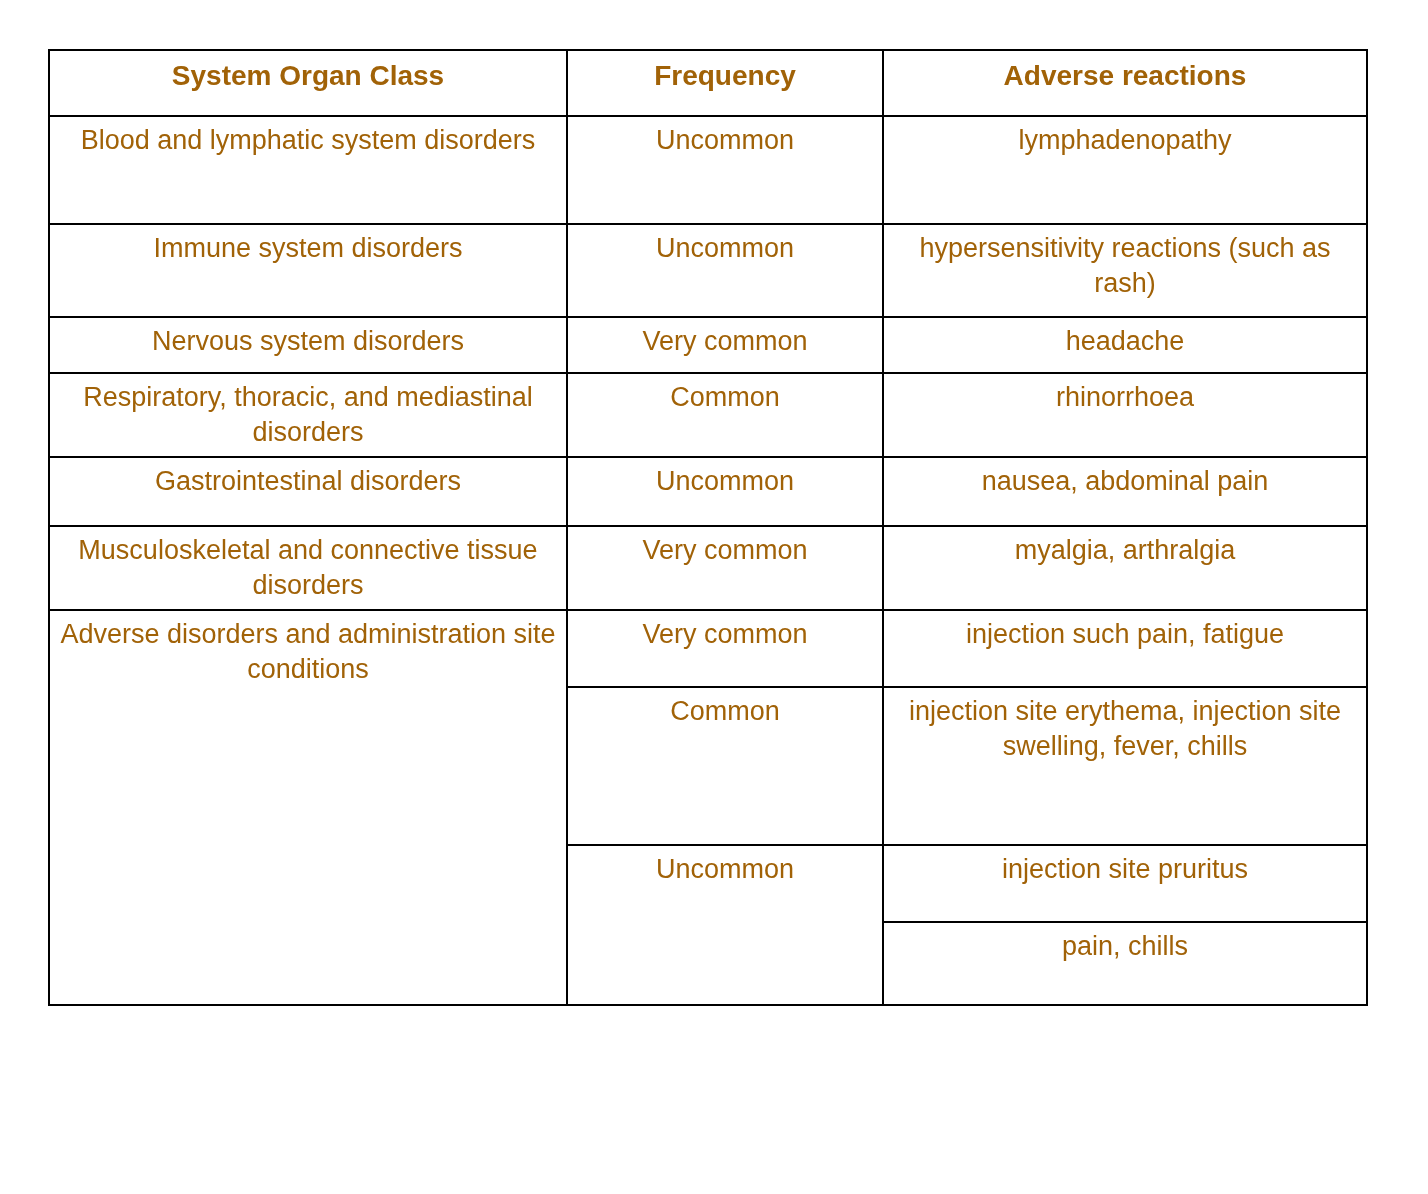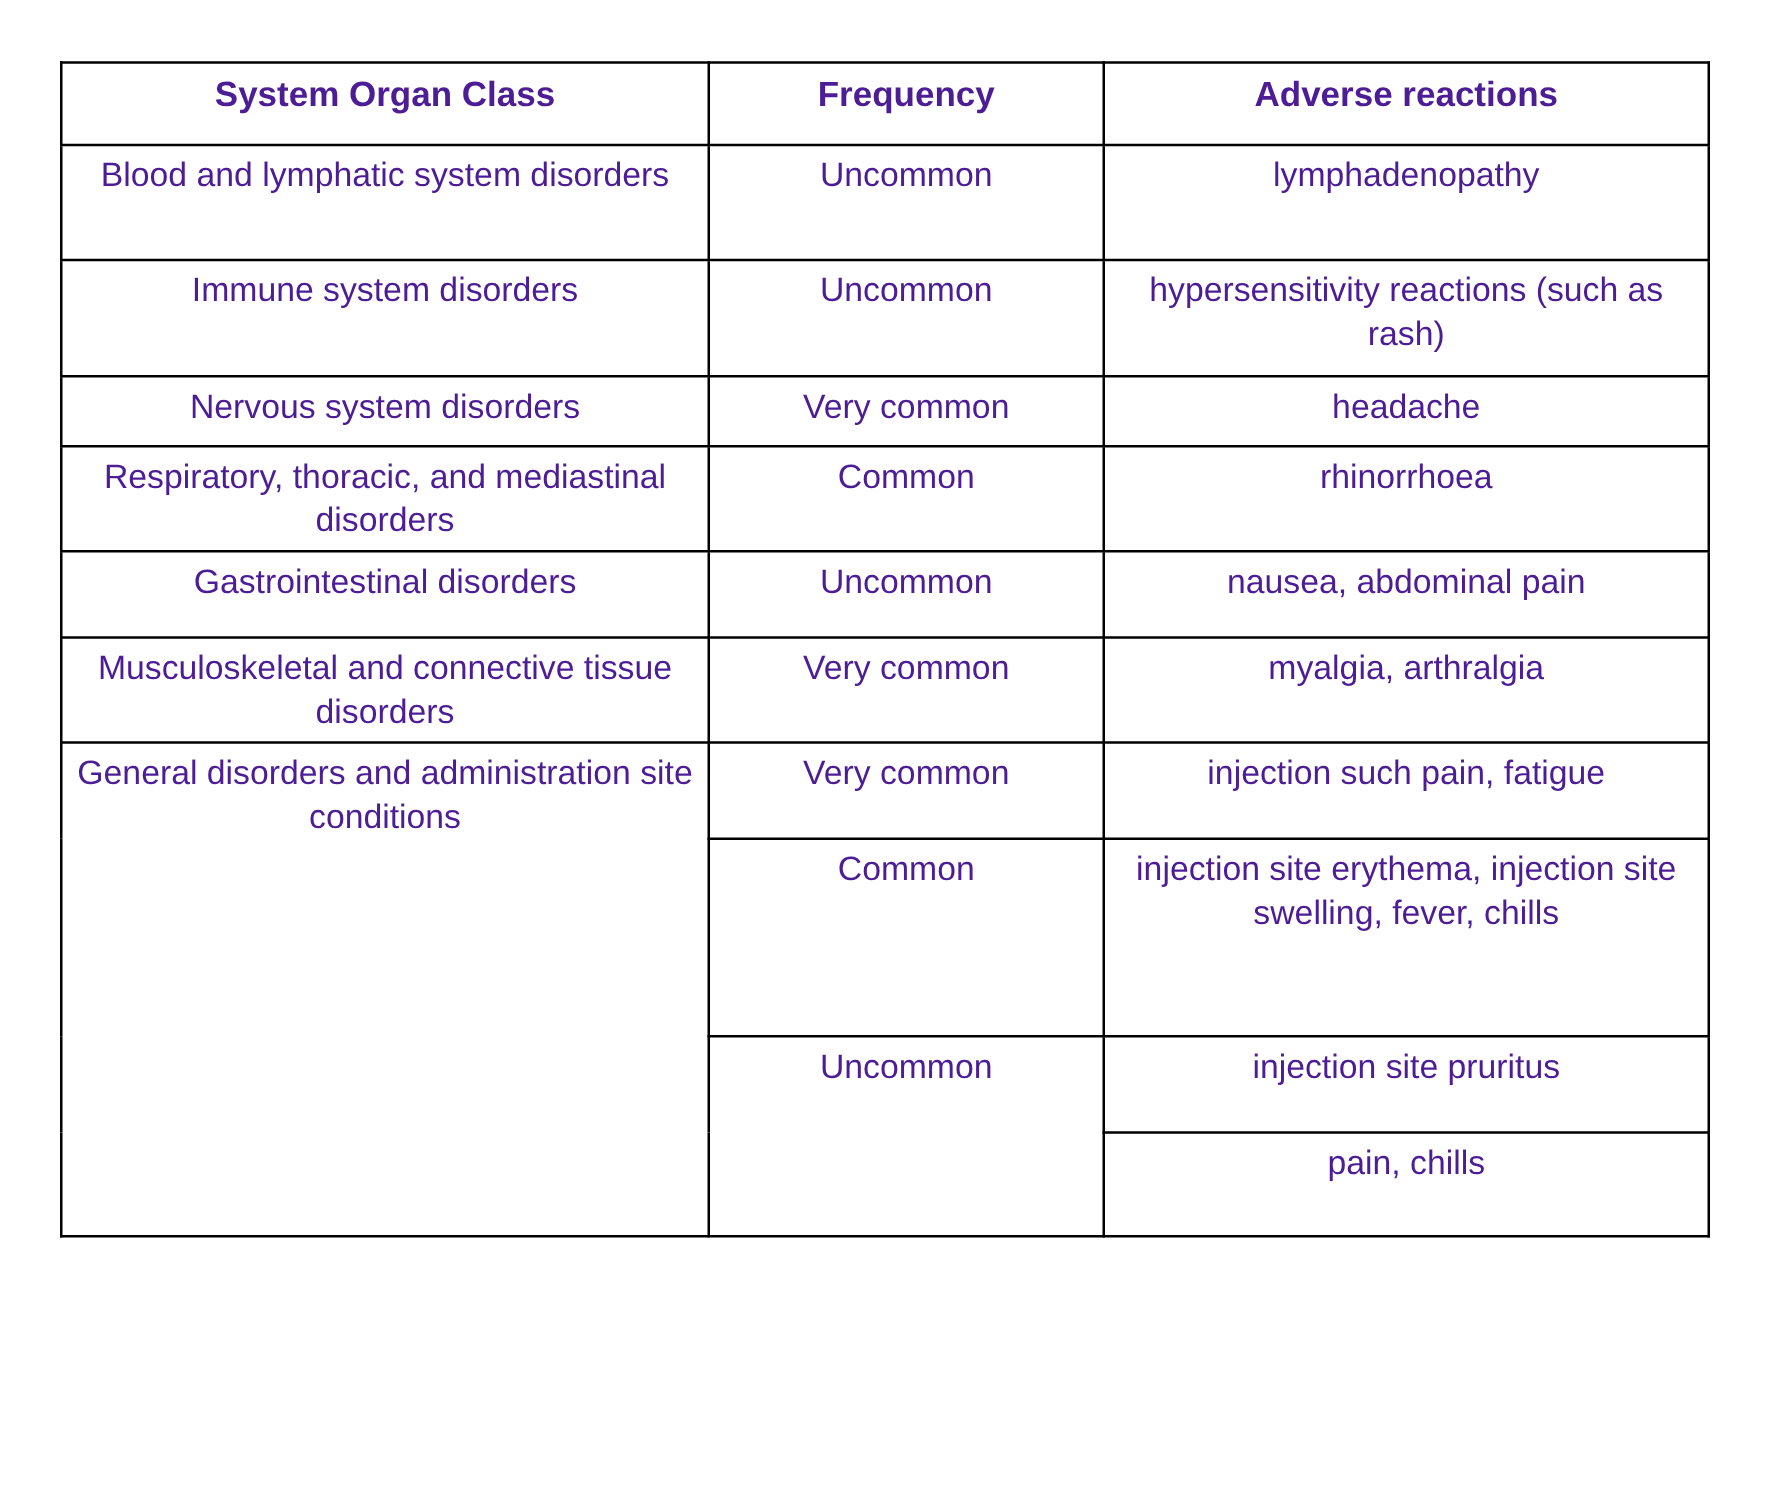--- a/index.html
+++ b/index.html
@@ -43,36 +43,36 @@
 
   table.adr td,
   table.adr th {
     border: 2px solid #000000;
     padding: 6px 10px 6px 10px;
     text-align: center;
     vertical-align: top;
     font-size: 27px;
     line-height: 1.30;
     font-weight: normal;
-    color: #4c1d95;
+    color: #a16207;
     background: #ffffff;
   }
 
   table.adr th {
     font-weight: bold;
     font-size: 28px;
     vertical-align: top;
     padding-top: 7px;
   }
 
   
   tr.header-row { height: 66px; }
 
   
-  tr.r-blood   { height: 92px; }
+  tr.r-blood   { height: 108px; }
   tr.r-immune  { height: 93px; }
   tr.r-nervous { height: 56px; margin-left: 48px; }
   tr.r-resp    { height: 77px; margin-left: 16px; }
   tr.r-gastro  { height: 69px; margin-top: 40px; }
   tr.r-msk     { height: 68px; }
   tr.r-gen-a   { height: 77px; }
   tr.r-gen-b   { height: 158px; }
   tr.r-gen-c   { height: 77px; }
   tr.r-gen-d   { height: 83px; }
 
@@ -141,21 +141,21 @@
           <td>nausea, abdominal pain</td>
         </tr>
 
         <tr class="r-msk">
           <td>Musculoskeletal and connective tissue disorders</td>
           <td class="mid">Very common</td>
           <td class="mid">myalgia, arthralgia</td>
         </tr>
 
         <tr class="r-gen-a">
-          <td class="merged-general" rowspan="4">General disorders and administration site conditions</td>
+          <td class="merged-general" rowspan="4">Adverse disorders and administration site conditions</td>
           <td>Very common</td>
           <td>injection such pain, fatigue</td>
         </tr>
 
         <tr class="r-gen-b">
           <td class="mid">Common</td>
           <td>injection site erythema, injection site swelling, fever, chills</td>
         </tr>
 
         <tr class="r-gen-c">

